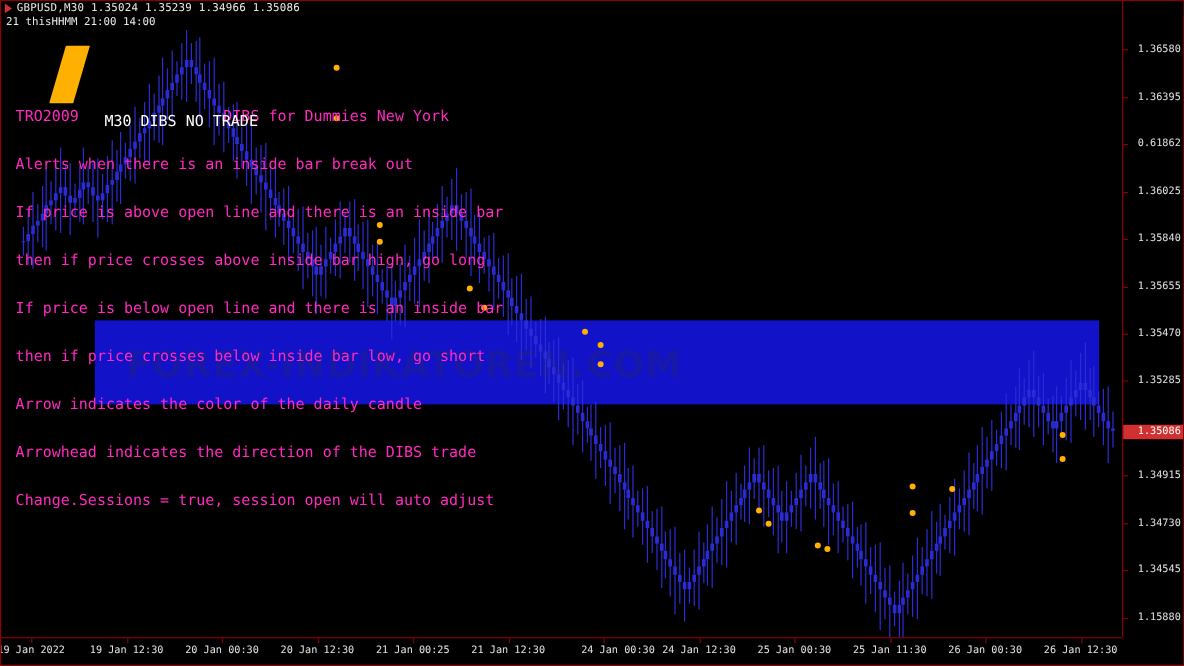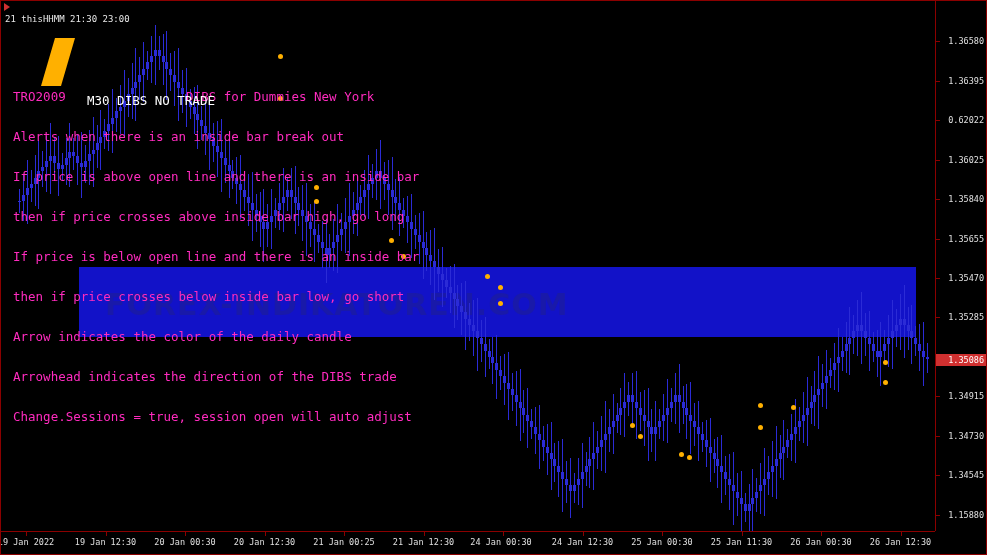--- a/index.html
+++ b/index.html
@@ -27,22 +27,23 @@
   .candle-wick{position:absolute;width:1px;background:#2b2bd6;}
   .candle-body{position:absolute;width:3px;background:#2b2bd6;}
 </style>
 </head>
 <body>
 
 <div id="root">
 
   <div class="titlebar">
     <div class="tri"></div>
+    <div class="title-text">GBPUSD,M30  1.35024 1.35239 1.34966 1.35086</div>
   </div>
-  <div class="subtitle">21 thisHHMM 21:30 23:00</div>
+  <div class="subtitle">21 thisHHMM 21:00 14:00</div>
 
   <div class="plot">
 
     <svg class="logo" style="left:40px;top:13px;" width="40" height="50">
       <polygon points="14,0 34,0 20,48 0,48" fill="#ffb000"></polygon>
     </svg>
 
     <div class="blue-banner" style="left:78px;top:242px;width:837px;height:70px;"></div>
     <div class="wm" style="left:104px;top:262px;">FOREX-INDIKATOREN.COM</div>
 
@@ -560,21 +561,21 @@
     <div class="panel-hdr" style="left:86px;top:68px;">M30 DIBS NO TRADE</div>
 
   </div>
 
   <div class="rightaxis">
     <div id="yaxis" style="position:absolute;left:0;top:0;width:52px;height:530px;">
         <div class="axis-label" style="top: 35.0127px;">1.36580</div>
         <div class="htick" style="top: 40.0127px;"></div>
         <div class="axis-label" style="top: 74.5105px;">1.36395</div>
         <div class="htick" style="top: 79.5105px;"></div>
-        <div class="axis-label" style="top: 114.008px;">0.62022</div>
+        <div class="axis-label" style="top: 114.008px;">0.61862</div>
         <div class="htick" style="top: 119.008px;"></div>
         <div class="axis-label" style="top: 153.506px;">1.36025</div>
         <div class="htick" style="top: 158.506px;"></div>
         <div class="axis-label" style="top: 193.004px;">1.35840</div>
         <div class="htick" style="top: 198.004px;"></div>
         <div class="axis-label" style="top: 232.502px;">1.35655</div>
         <div class="htick" style="top: 237.502px;"></div>
         <div class="axis-label" style="top: 272px;">1.35470</div>
         <div class="htick" style="top: 277px;"></div>
         <div class="axis-label" style="top: 311.498px;">1.35285</div>
@@ -598,21 +599,21 @@
         <div class="time-label" style="left: 104.5px;">19 Jan 12:30</div>
         <div class="tick" style="left: 104.5px;"></div>
         <div class="time-label" style="left: 184px;">20 Jan 00:30</div>
         <div class="tick" style="left: 184px;"></div>
         <div class="time-label" style="left: 263.5px;">20 Jan 12:30</div>
         <div class="tick" style="left: 263.5px;"></div>
         <div class="time-label" style="left: 343px;">21 Jan 00:25</div>
         <div class="tick" style="left: 343px;"></div>
         <div class="time-label" style="left: 422.5px;">21 Jan 12:30</div>
         <div class="tick" style="left: 422.5px;"></div>
-        <div class="time-label" style="left: 500px;">24 Jan 00:30</div>
+        <div class="time-label" style="left: 514px;">24 Jan 00:30</div>
         <div class="tick" style="left: 502px;"></div>
         <div class="time-label" style="left: 581.5px;">24 Jan 12:30</div>
         <div class="tick" style="left: 581.5px;"></div>
         <div class="time-label" style="left: 661px;">25 Jan 00:30</div>
         <div class="tick" style="left: 661px;"></div>
         <div class="time-label" style="left: 740.5px;">25 Jan 11:30</div>
         <div class="tick" style="left: 740.5px;"></div>
         <div class="time-label" style="left: 820px;">26 Jan 00:30</div>
         <div class="tick" style="left: 820px;"></div>
         <div class="time-label" style="left: 899.5px;">26 Jan 12:30</div>

